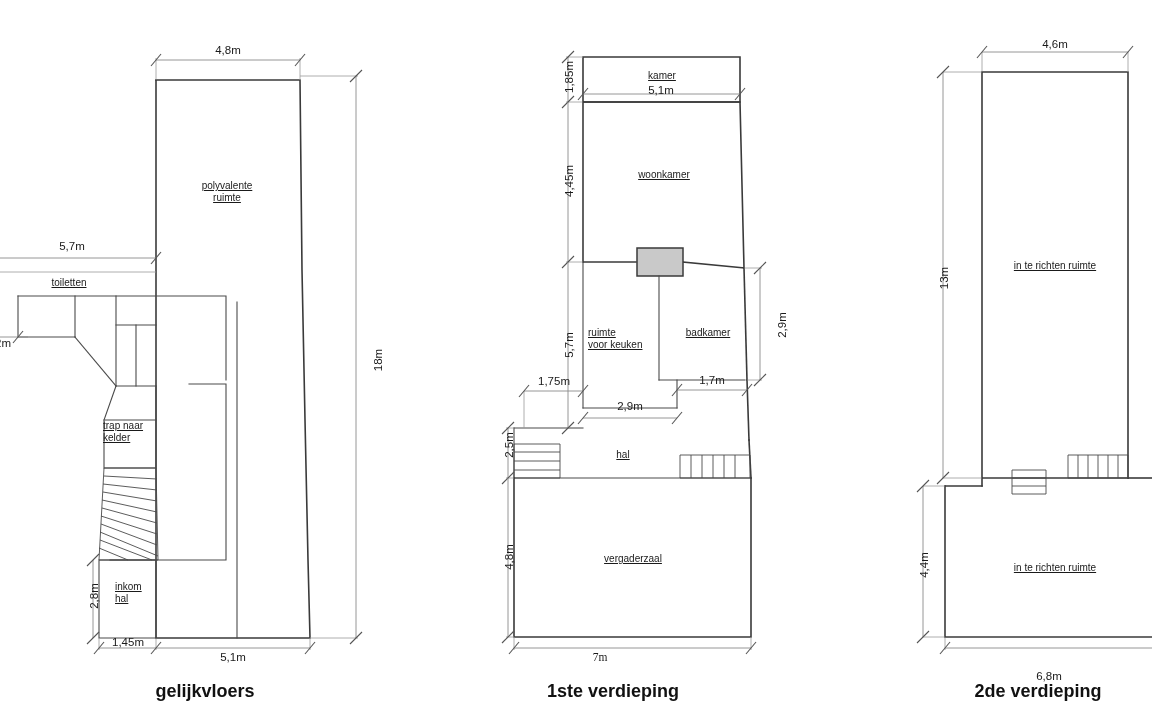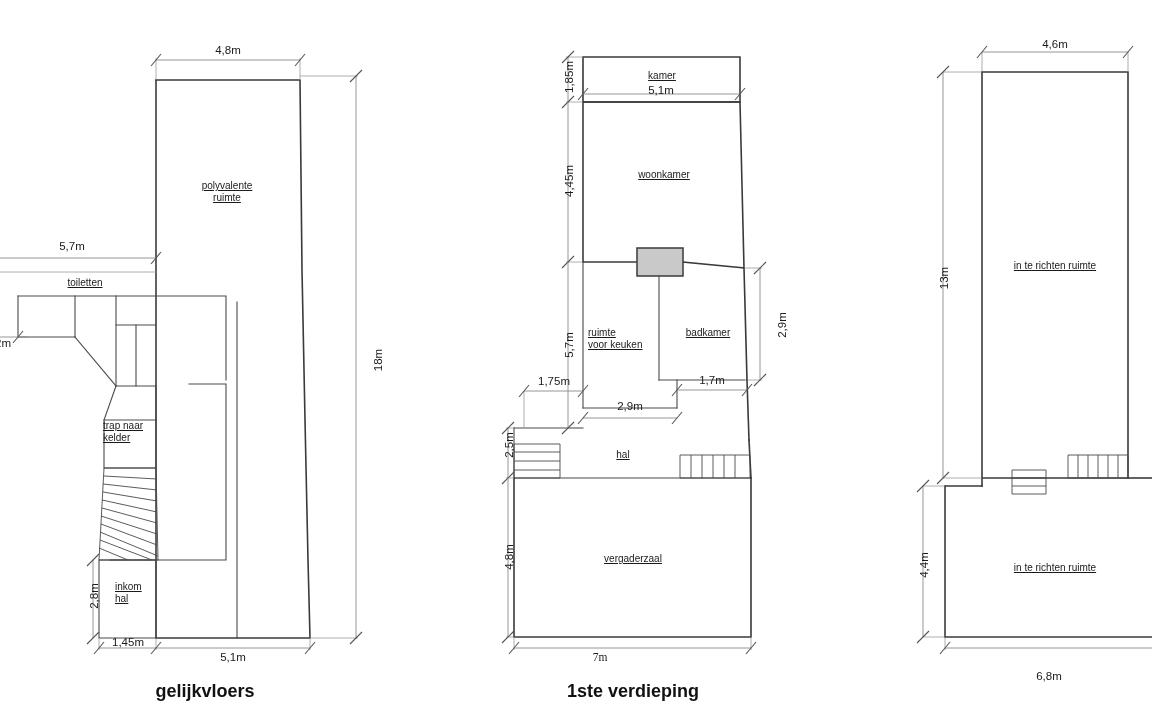--- a/index.html
+++ b/index.html
@@ -314,21 +314,21 @@
 
       <path class="dimline" d="M 945,648 L 1152,648"></path>
       <path class="extline" d="M 945,637 L 945,650"></path>
       <path class="ticklet" d="M 940,654 L 950,642"></path>
     </g>
 
   </svg>
 
   <div class="room-label" style="left:172px; top:180px; width:110px;">polyvalente
 ruimte</div>
-  <div class="room-label" style="left:40px; top:277px; width:90px;">toiletten</div>
+  <div class="room-label" style="left:24px; top:277px; width:90px;">toiletten</div>
   <div class="room-label" style="left:103px; top:420px; width:72px; text-align:left;">trap naar
 kelder</div>
   <div class="room-label" style="left:115px; top:581px; width:60px; text-align:left;">inkom
 hal</div>
 
   <div class="dim-label" style="left:198px; top:44px; width:60px;">4,8m</div>
   <div class="dim-label" style="left:42px; top:240px; width:60px;">5,7m</div>
   <div class="dim-label" style="left:-12px; top:337px; width:30px;">2m</div>
   <div class="dim-label rot" style="left:372px; top:380px; width:40px;">18m</div>
   <div class="dim-label rot" style="left:88px; top:618px; width:44px;">2,8m</div>
@@ -357,15 +357,16 @@
 
   <div class="room-label" style="left:995px; top:260px; width:120px;">in te richten ruimte</div>
   <div class="room-label" style="left:995px; top:562px; width:120px;">in te richten ruimte</div>
 
   <div class="dim-label" style="left:1030px; top:38px; width:50px;">4,6m</div>
   <div class="dim-label rot" style="left:938px; top:298px; width:40px;">13m</div>
   <div class="dim-label rot" style="left:918px; top:588px; width:46px;">4,4m</div>
   <div class="dim-label" style="left:1024px; top:670px; width:50px;">6,8m</div>
 
   <div class="plan-title" style="left:105px; top:681px; width:200px;">gelijkvloers</div>
-  <div class="plan-title" style="left:533px; top:681px; width:200px;">1ste verdieping</div>
+  <div class="plan-title" style="left:513px; top:681px; width:200px;">1ste verdieping</div>
+  <div class="plan-title" style="left:938px; top:681px; width:200px;">2de verdieping</div>
 
 </div>
 
 </body></html>

